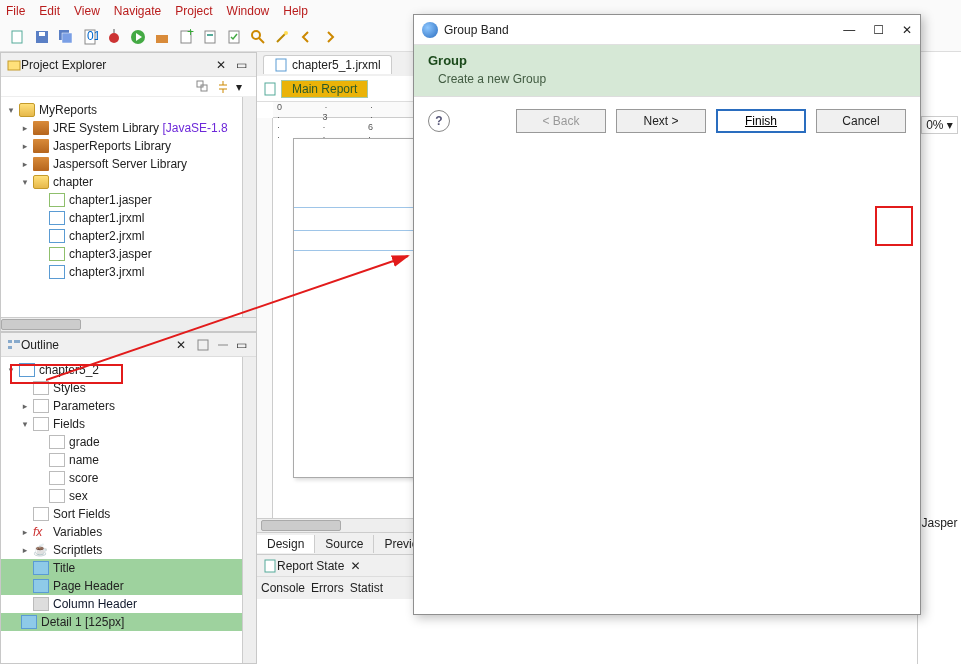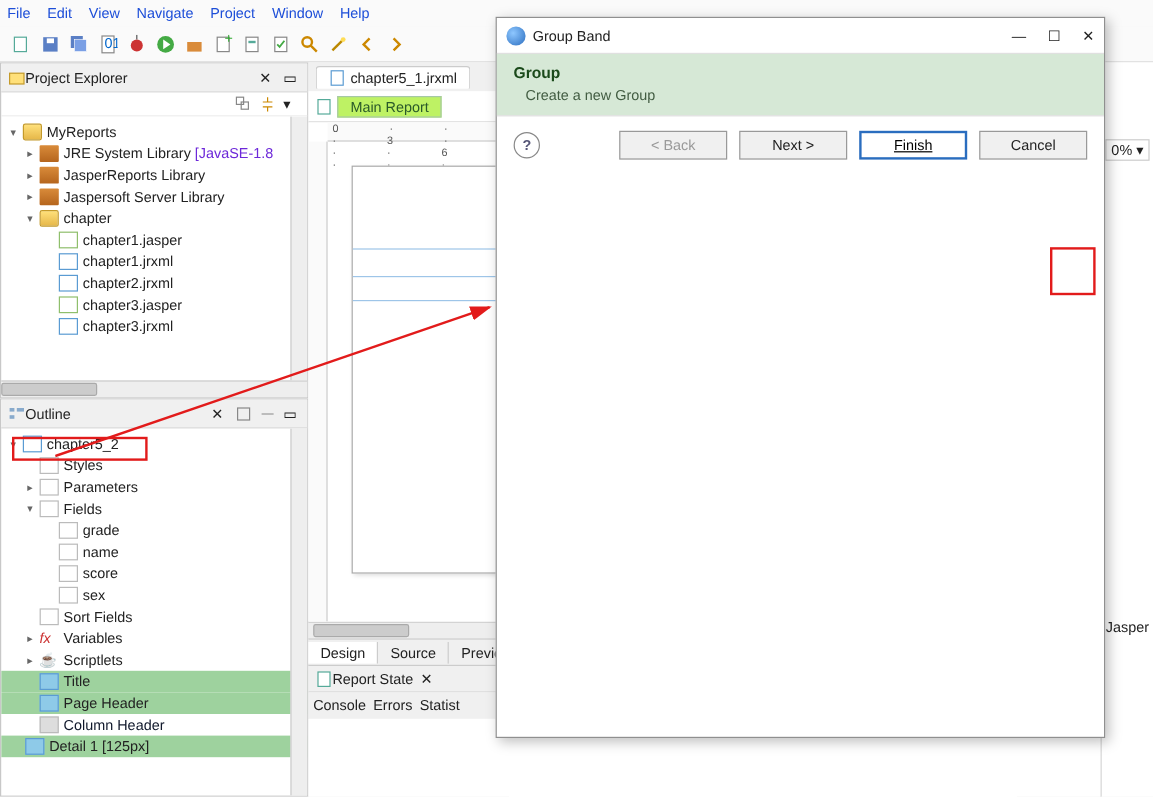--- a/index.html
+++ b/index.html
@@ -1,18 +1,18 @@
 <!DOCTYPE html>
 <html><head>
 <meta charset="utf-8">
 <style>
   * { box-sizing: border-box; font-family: "Segoe UI", Tahoma, sans-serif; font-size: 12px; }
   body { margin: 0; width: 961px; height: 664px; background: #f5f5f5; overflow: hidden; position: relative; color: #222; }
   .menubar { height: 22px; display: flex; align-items: center; padding: 0 6px; background: #fafafa; }
-  .menubar span { margin-right: 14px; color: #1d4ed8; }
+  .menubar span { margin-right: 14px; color: #b91c1c; }
   .toolbar { height: 30px; display: flex; align-items: center; padding: 0 6px; background: #fafafa; border-bottom: 1px solid #ddd; }
   .tool-icon { width: 16px; height: 16px; margin: 0 4px; display: inline-block; position: relative; }
   .workspace { display: flex; height: 612px; }
   .left-col { width: 257px; display: flex; flex-direction: column; }
   .panel { background: #fff; border: 1px solid #c8c8c8; margin: 0; display: flex; flex-direction: column; }
   .panel-header { height: 24px; display: flex; align-items: center; padding: 0 6px; background: #f0f0f0; border-bottom: 1px solid #ddd; }
   .panel-title { flex: 1; font-weight: normal; }
   .panel-actions { display: flex; gap: 6px; }
   .small-icon { width: 14px; height: 14px; display: inline-block; }
   .tree { flex: 1; overflow: auto; padding: 4px 0; position: relative; }
@@ -25,21 +25,21 @@
   .file-r { background: #fff; border: 1px solid #8fbf6c; }
   .file-b { background: #fff; border: 1px solid #5a9bd3; }
   .lib-icon { background: linear-gradient(#d98b3a,#b5651d); border-radius: 1px; }
   .generic-box { background: #fff; border: 1px solid #bbb; }
   .scrollbar-h { height: 14px; background: #eee; border-top: 1px solid #ccc; display: flex; }
   .scrollbar-h .thumb { width: 80px; background: #ccc; border: 1px solid #aaa; border-radius: 2px; margin: 1px 0; }
   .editor-col { flex: 1; display: flex; flex-direction: column; position: relative; }
   .editor-tabs { height: 24px; display: flex; align-items: center; padding: 0 6px; background: #f0f0f0; gap: 4px; }
   .editor-tab { padding: 2px 10px; background: #fff; border: 1px solid #ccc; border-bottom: none; border-radius: 3px 3px 0 0; display: flex; align-items: center; gap: 4px; }
   .main-report-bar { height: 26px; display: flex; align-items: center; padding: 0 6px; background: #fff; border-bottom: 1px solid #ddd; }
-  .main-report-btn { padding: 1px 10px; background: #bef264; border: 1px solid #a5c8a5; color: #2a5a2a; }
+  .main-report-btn { padding: 1px 10px; background: #eab308; border: 1px solid #a5c8a5; color: #2a5a2a; }
   .canvas-wrap { flex: 1; position: relative; background: #fff; display: flex; overflow: hidden; }
   .ruler-h { height: 16px; background: #fafafa; border-bottom: 1px solid #ccc; position: absolute; top: 0; left: 16px; right: 0; font-size: 9px; color: #555; padding-left: 4px; letter-spacing: 20px; }
   .ruler-v { width: 16px; background: #fafafa; border-right: 1px solid #ccc; position: absolute; top: 16px; bottom: 0; left: 0; display: flex; flex-direction: column; font-size: 9px; color: #555; }
   .canvas { position: absolute; top: 16px; left: 16px; right: 0; bottom: 0; overflow: auto; }
   .page { margin: 20px; width: 560px; height: 340px; background: #fff; border: 1px solid #aaa; box-shadow: 2px 2px 4px rgba(0,0,0,.15); position: relative; }
   .band1 { position: absolute; top: 68px; left: 0; right: 0; border-top: 1px solid #9ec5e8; border-bottom: 1px solid #9ec5e8; height: 24px; }
   .band2 { position: absolute; top: 92px; left: 0; right: 0; border-bottom: 1px solid #9ec5e8; height: 20px; }
   .bottom-tabs { height: 22px; display: flex; align-items: center; border-top: 1px solid #ccc; background: #f0f0f0; }
   .bottom-tab { padding: 2px 10px; border-right: 1px solid #ccc; }
   .bottom-tab.active { background: #fff; }

